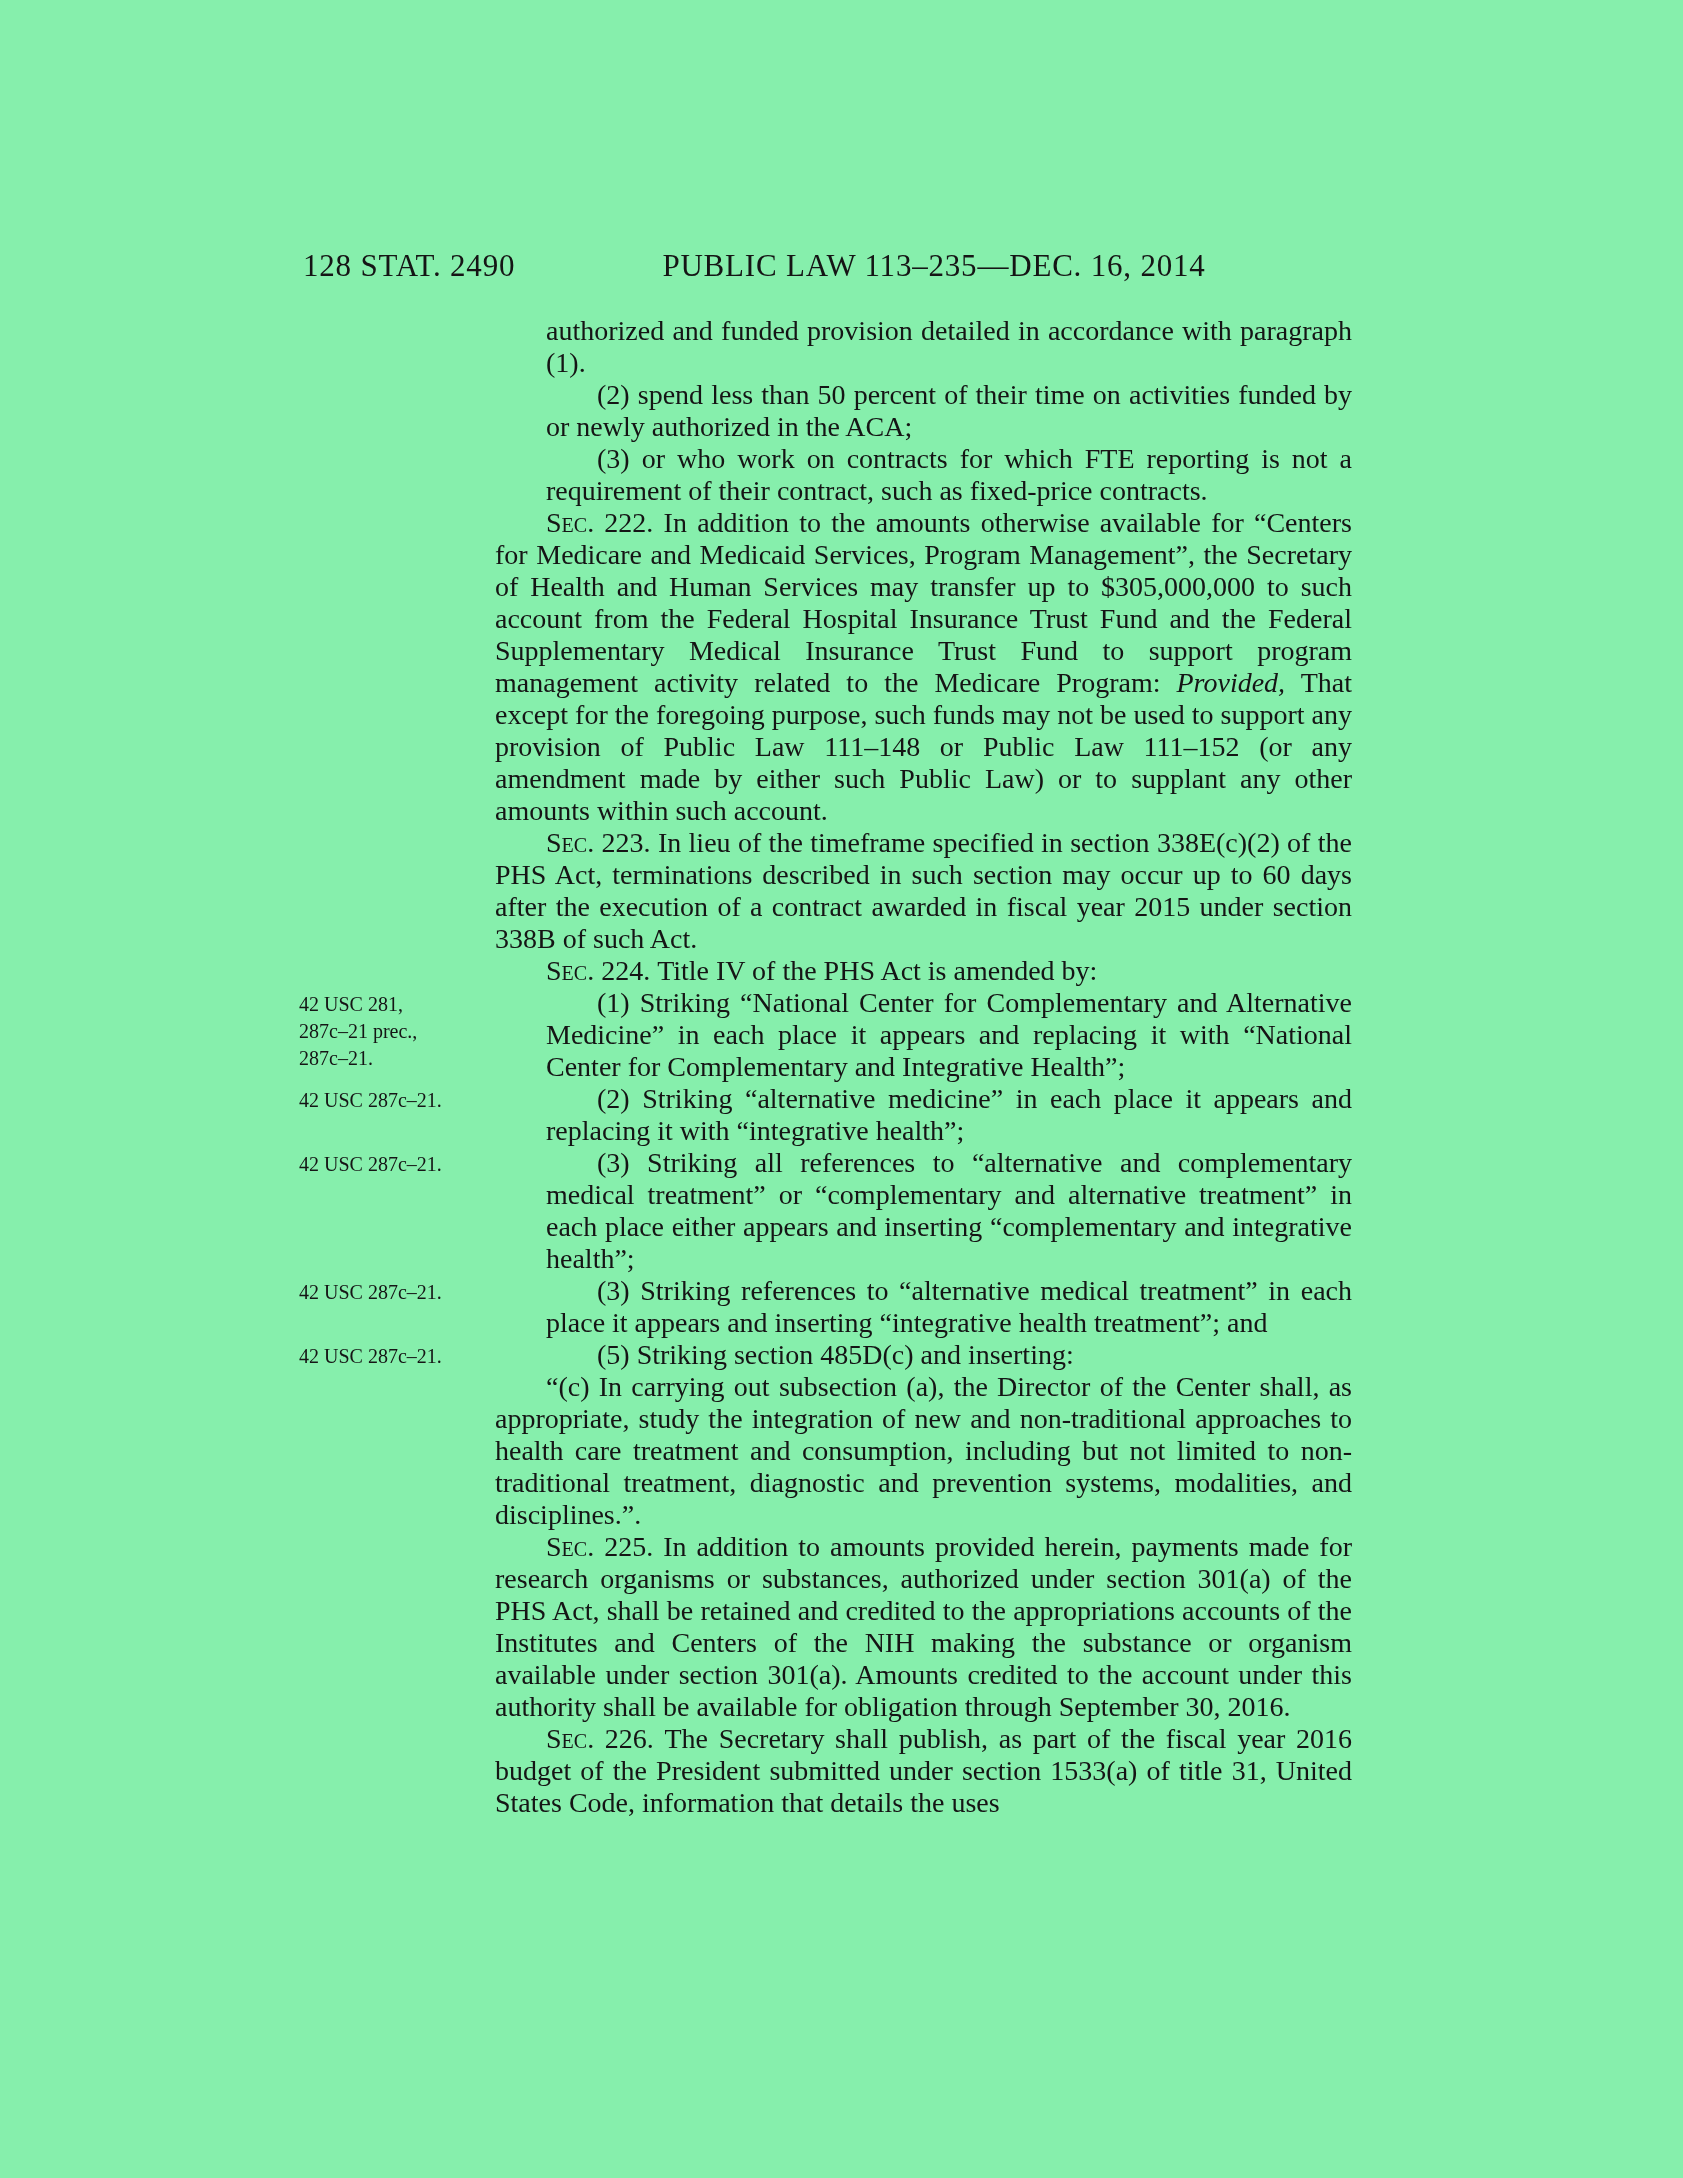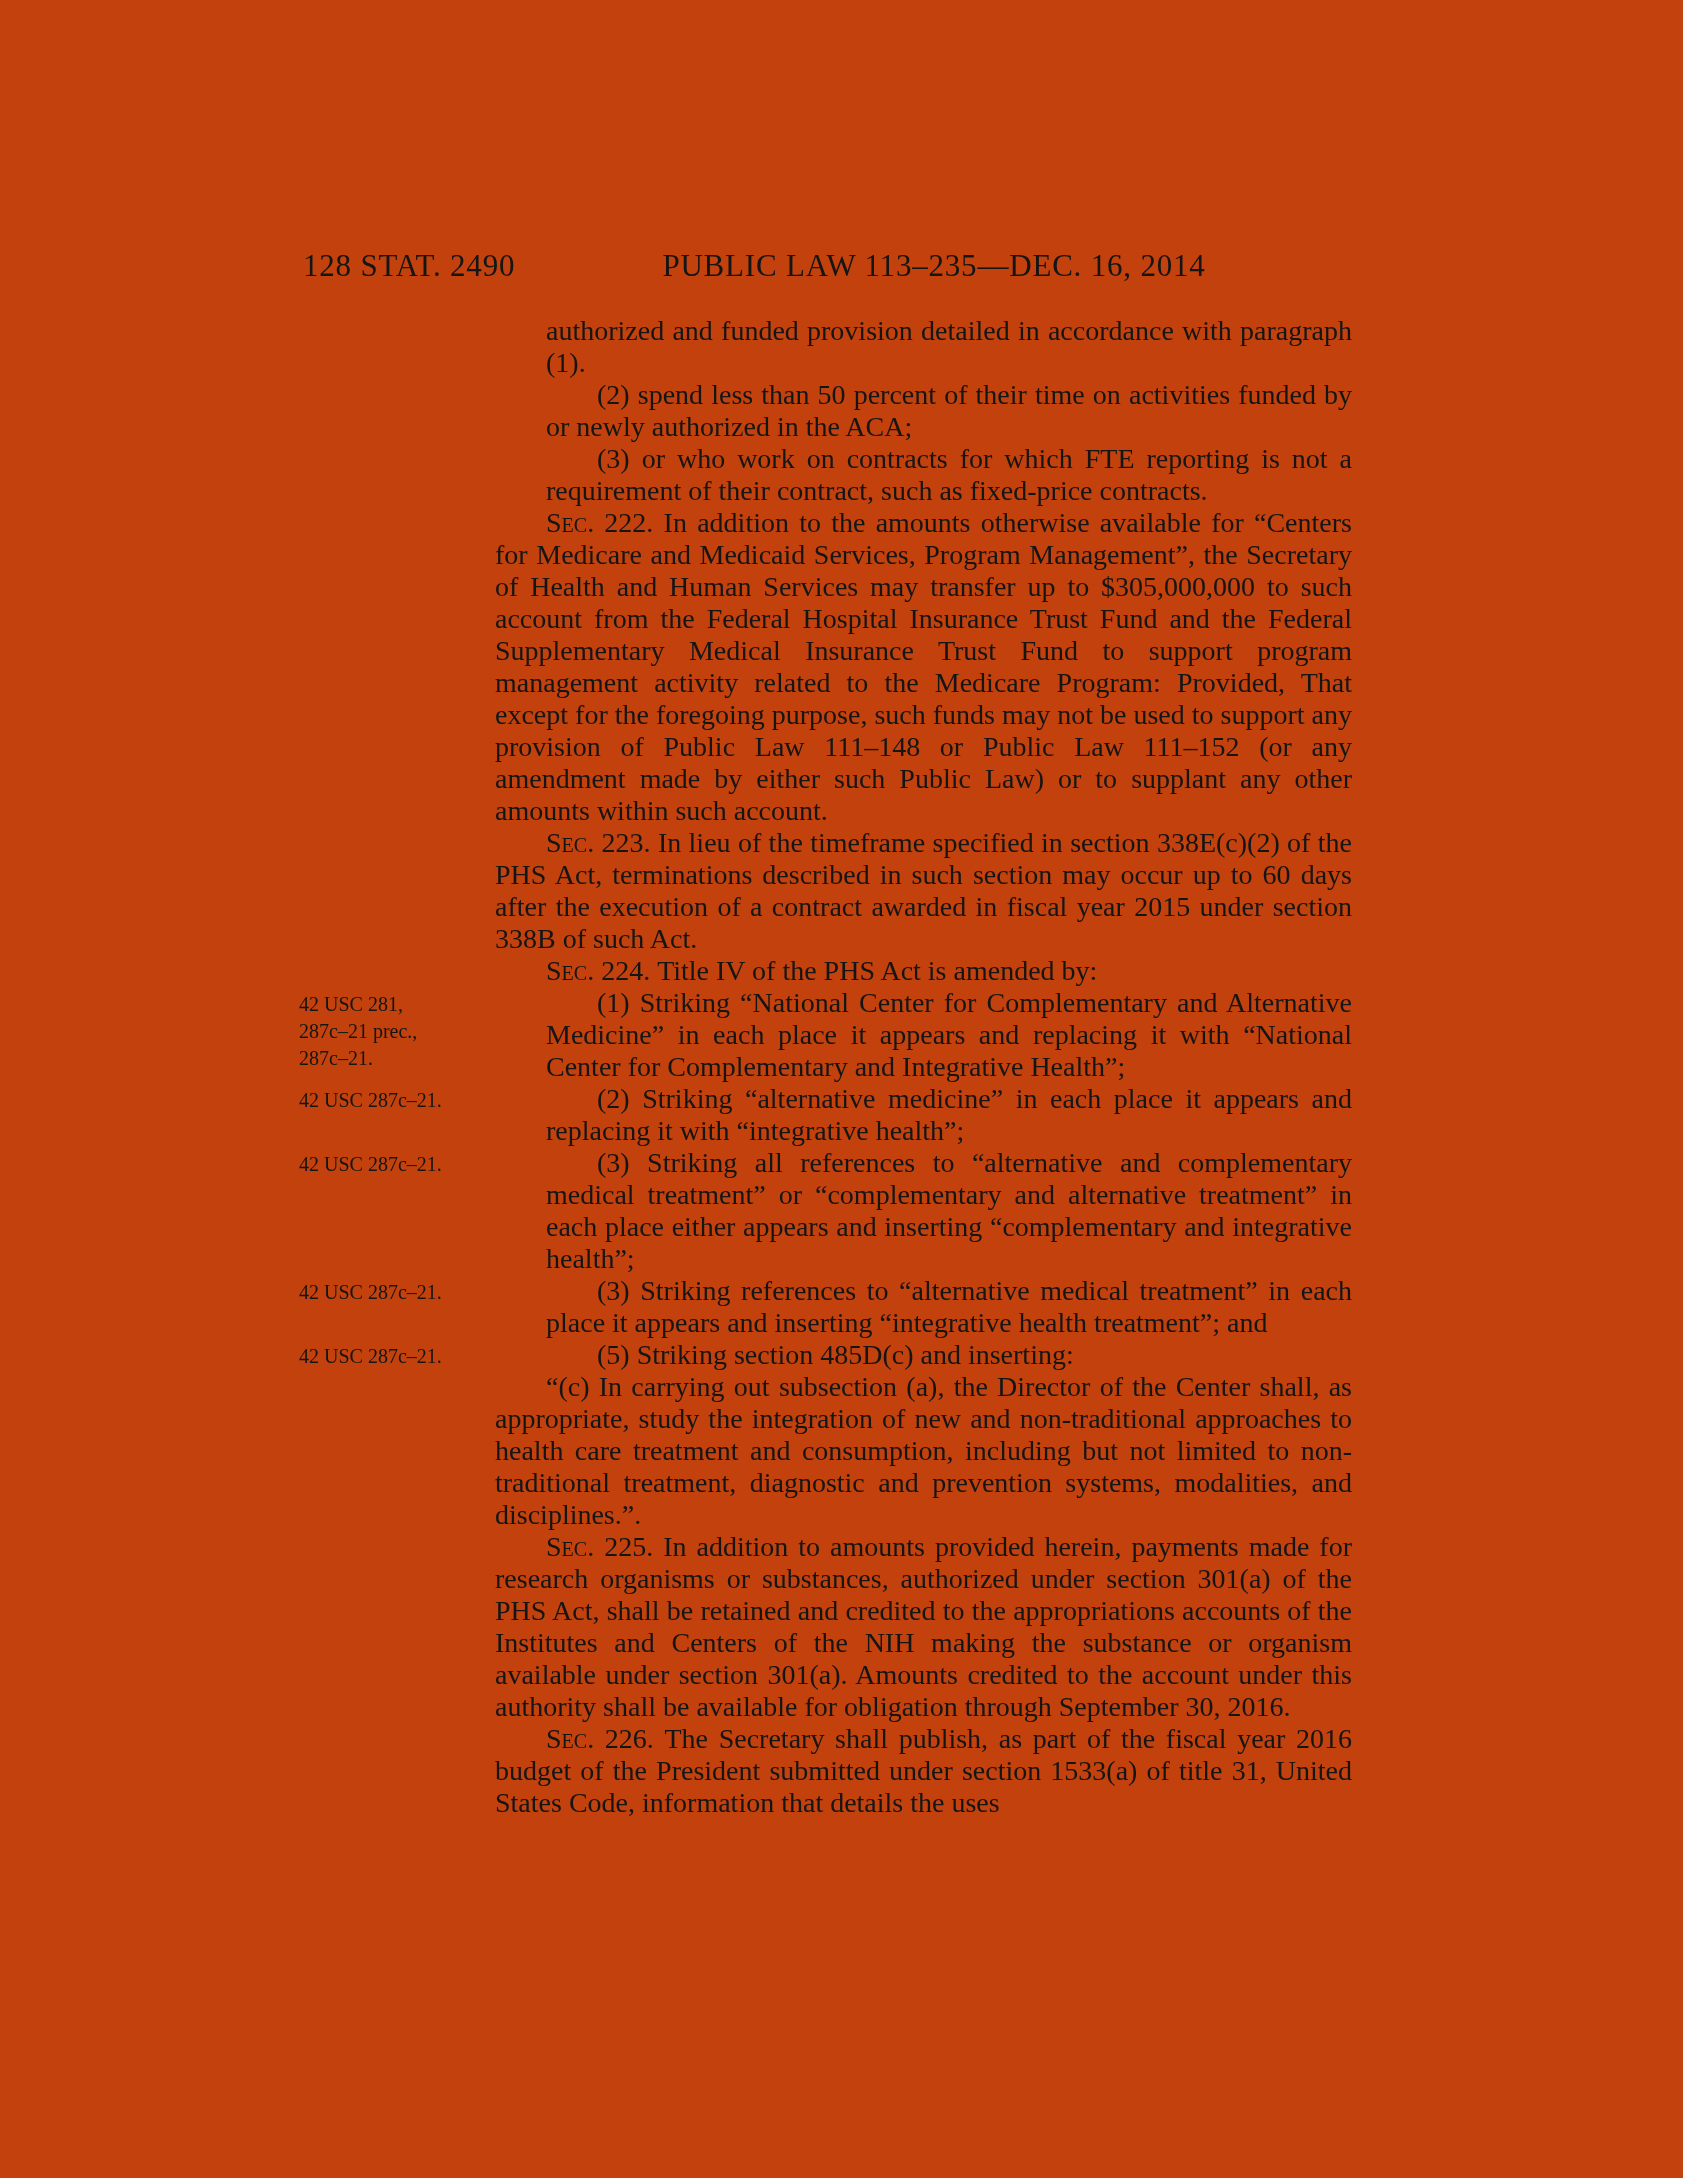--- a/index.html
+++ b/index.html
@@ -7,21 +7,21 @@
   body {
     width: 1683px; height: 2178px;
     font-family: "Liberation Serif", serif;
     color: #151515;
     position: relative;
     overflow: hidden;
   }
   .page {
     position: absolute; left: 0; top: 0;
     width: 1683px; height: 2178px;
-    background: #c2410c;
+    background: #86efac;
   }
   .page-header {
     position: absolute; top: 248px; left: 0; width: 1683px;
     font-size: 31px; letter-spacing: 0.8px; white-space: nowrap;
   }
   .stat-no {
     position: absolute; left: 303px; top: 0;
   }
   .law-title {
     position: absolute; left: 495px; top: 0; width: 857px;
@@ -36,21 +36,21 @@
   .block { position: relative; }
   .para { text-align: justify; hyphens: auto; }
   .block.level-1 .para { padding-left: 51px; }
   .block.first .para { text-indent: 51px; }
   .margin-note {
     position: absolute; left: -196px; top: 4px; width: 190px;
     font-size: 20px; line-height: 27px;
     text-align: left; text-indent: 0;
   }
   .smallcaps { font-variant: small-caps; }
-  .italic { }
+  .italic { font-style: italic; }
 </style>
 </head>
 <body>
 
 <div class="page">
   <header class="page-header">
     <span class="stat-no">128 STAT. 2490</span>
     <span class="law-title">PUBLIC LAW 113–235—DEC. 16, 2014</span>
   </header>
   <main class="body-col" id="body-col">

